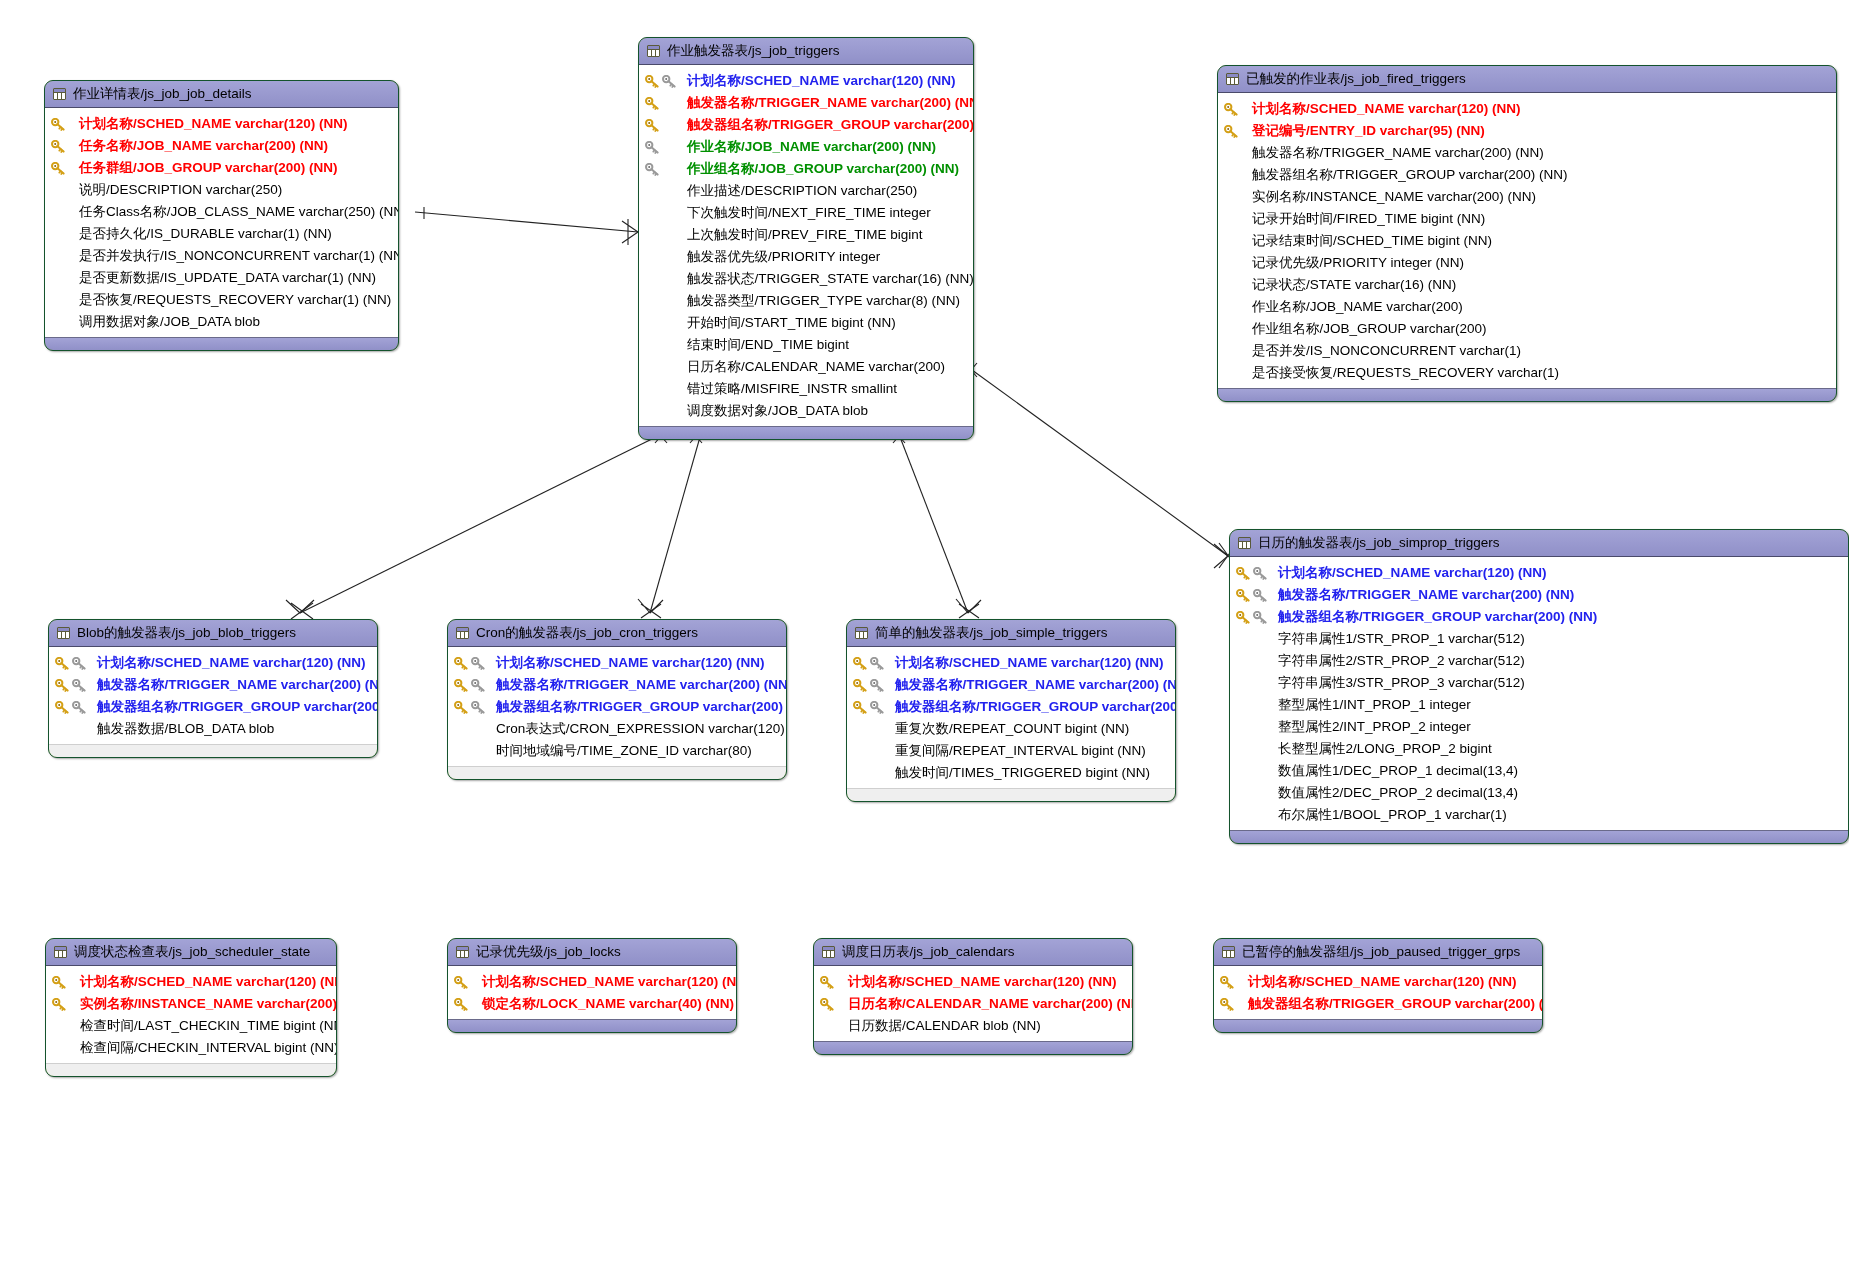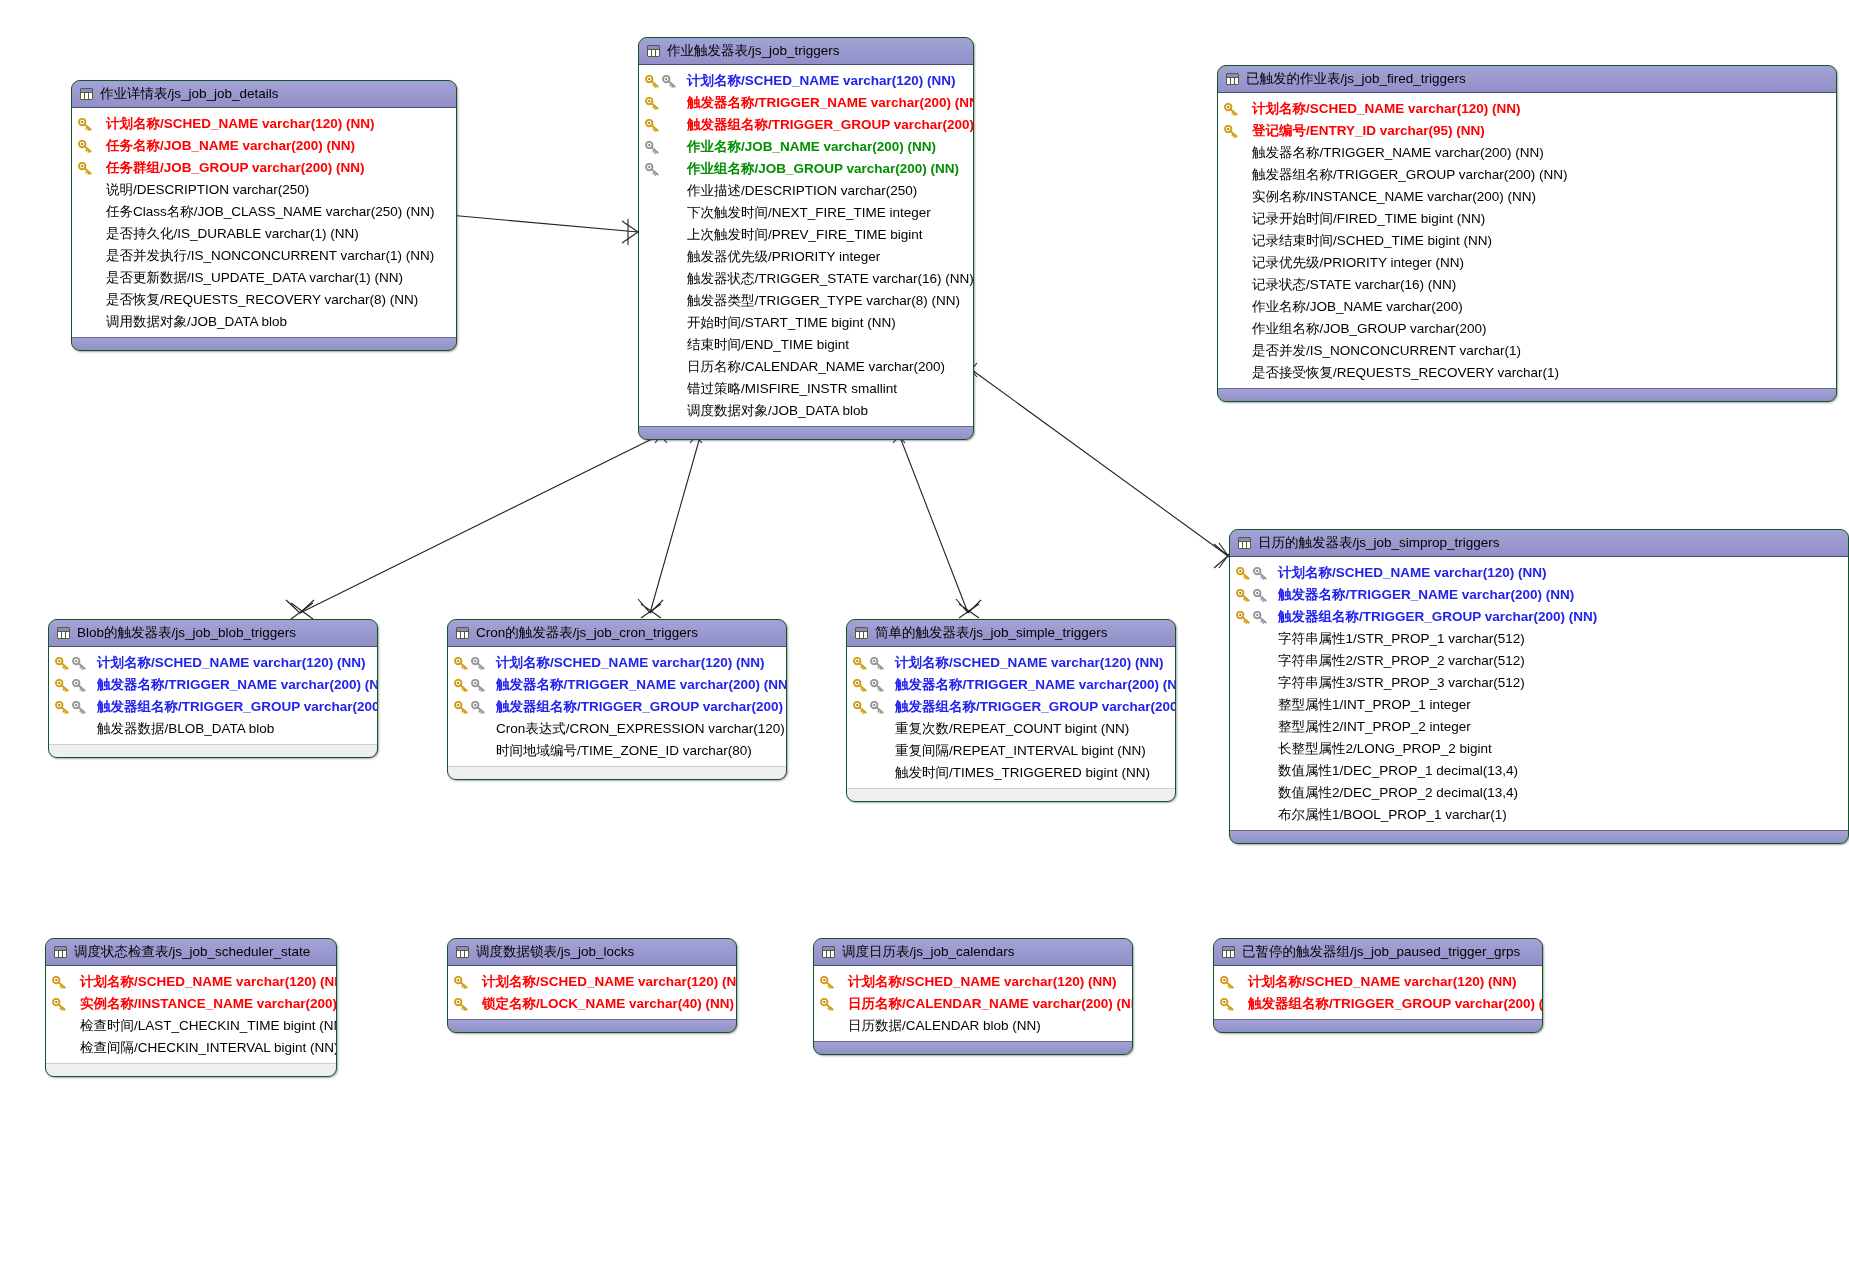--- a/index.html
+++ b/index.html
@@ -71,21 +71,21 @@
 
   .k { width:15px; height:13px; position:relative; display:inline-block; }
   .k svg { display:block; }
 
   .c-pk   { color:#ff0000; font-weight:bold; }
   .c-pkfk { color:#2222ee; font-weight:bold; }
   .c-fk   { color:#009000; font-weight:bold; }
   .c-n    { color:#000000; }
 
   
-  #ent-job_details   { left:71px;   top:80px;  width:386px; }
+  #ent-job_details   { left:44px;   top:80px;  width:355px; }
   #ent-job_triggers  { left:638px;  top:37px;  width:336px; }
   #ent-fired_triggers{ left:1217px; top:65px;  width:620px; }
   #ent-simprop       { left:1229px; top:521px; width:620px;margin-top:8px; }
   #ent-blob_triggers { left:48px;   top:619px; width:330px; }
   #ent-cron_triggers { left:447px;  top:619px; width:340px; }
   #ent-simple_trig   { left:846px;  top:619px; width:330px; }
   #ent-sched_state   { left:45px;   top:938px; width:292px; }
   #ent-locks         { left:447px;  top:938px; width:290px; }
   #ent-calendars     { left:813px;  top:938px; width:320px; }
   #ent-paused_grps   { left:1213px; top:938px; width:330px; }
@@ -196,21 +196,21 @@
         <div class="attr">
           <span class="keys w28"></span>
           <span class="attr-text c-n">是否并发执行/IS_NONCONCURRENT varchar(1) (NN)</span>
         </div>
         <div class="attr">
           <span class="keys w28"></span>
           <span class="attr-text c-n">是否更新数据/IS_UPDATE_DATA varchar(1) (NN)</span>
         </div>
         <div class="attr">
           <span class="keys w28"></span>
-          <span class="attr-text c-n">是否恢复/REQUESTS_RECOVERY varchar(8) (NN)</span>
+          <span class="attr-text c-n">是否恢复/REQUESTS_RECOVERY varchar(1) (NN)</span>
         </div>
         <div class="attr">
           <span class="keys w28"></span>
           <span class="attr-text c-n">调用数据对象/JOB_DATA blob</span>
         </div>
       </div>
       <div class="ent-footer"></div>
     </div>
     <div class="entity" id="ent-job_triggers">
       <div class="ent-header">
@@ -838,21 +838,21 @@
         <div class="attr">
           <span class="keys w28"></span>
           <span class="attr-text c-n">检查间隔/CHECKIN_INTERVAL bigint (NN)</span>
         </div>
       </div>
       <div class="ent-footer plain"></div>
     </div>
     <div class="entity" id="ent-locks">
       <div class="ent-header">
         <span class="tbl-icon"></span>
-        <span class="ent-title">调度数据锁表/js_job_locks</span>
+        <span class="ent-title">记录优先级/js_job_locks</span>
       </div>
       <div class="ent-body">
         <div class="attr">
           <span class="keys w28">
             <span class="k">
               <svg width="15" height="13" viewBox="0 0 15 13">
                 <circle cx="4.2" cy="4" r="3.2" fill="none" stroke="#d4a017" stroke-width="2"></circle>
                 <circle cx="4.2" cy="4" r="1.0" fill="#8a6508"></circle>
                 <path d="M6.2 6.1 L12.6 11.6" stroke="#d4a017" stroke-width="2" stroke-linecap="round"></path>
                 <path d="M9.6 9.2 L8.3 10.6" stroke="#d4a017" stroke-width="1.8" stroke-linecap="round"></path>

